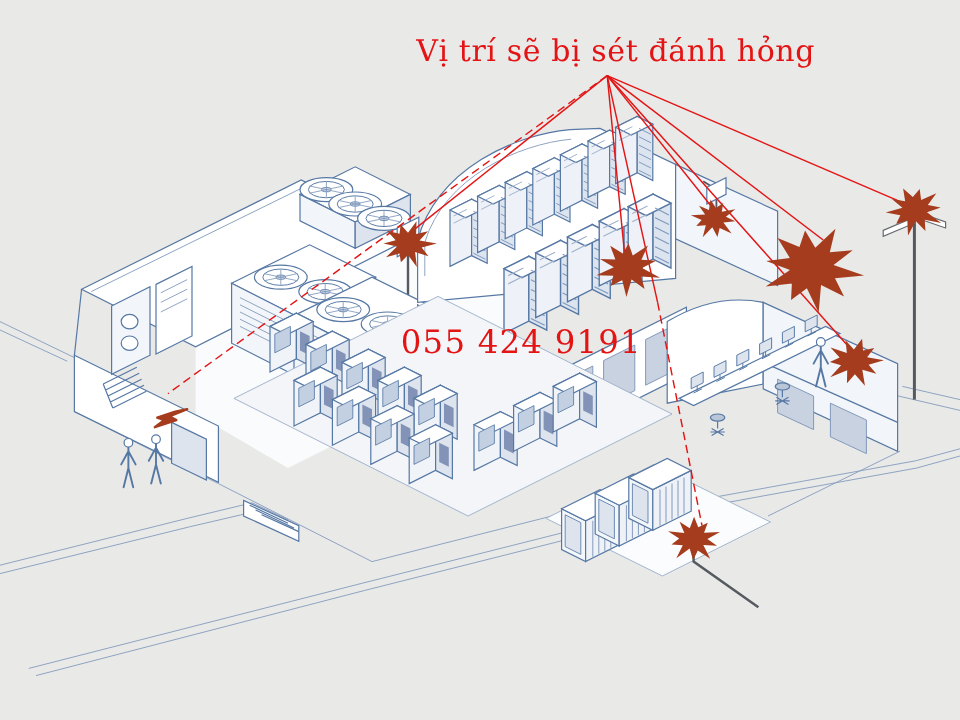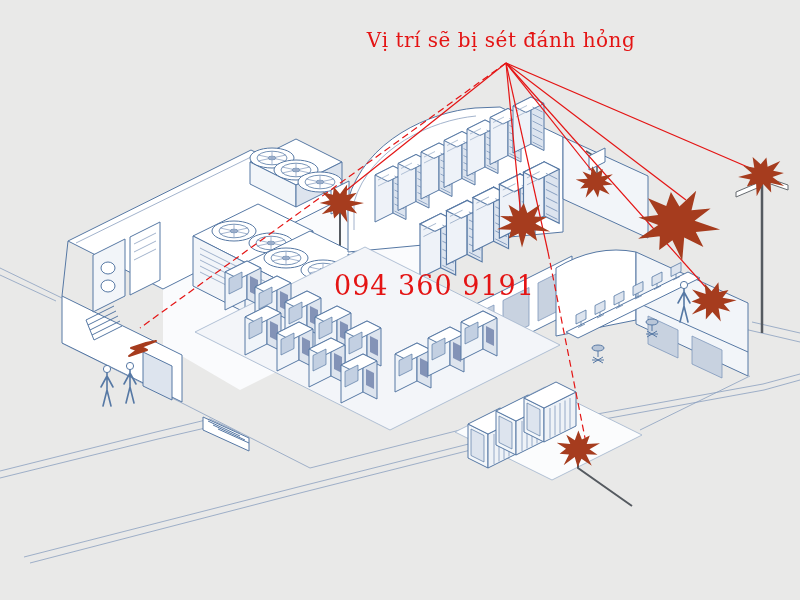--- a/index.html
+++ b/index.html
@@ -1,19 +1,19 @@
 <!DOCTYPE html>
 <html><head>
 <meta charset="utf-8">
 <style>
   html,body{margin:0;padding:0;}
   #stage{position:relative;width:800px;height:600px;overflow:hidden;
          font-family:"DejaVu Serif", serif;}
-  #title{position:absolute;top:28px;left:501px;transform:translateX(-50%);
-         font-size:20px;white-space:nowrap;letter-spacing:.5px;}
+  #title{position:absolute;top:28px;left:513px;transform:translateX(-50%);
+         font-size:25px;white-space:nowrap;letter-spacing:.5px;}
   #phone{position:absolute;top:270px;left:334px;font-size:27px;letter-spacing:1px;
          white-space:nowrap;}
   svg{position:absolute;top:0;left:0;}
   .ln{stroke:#5678a4;stroke-width:1;fill:none;}
   .lnf{stroke:#8aa0bf;stroke-width:.8;fill:none;}
   .wh{fill:#ffffff;stroke:#5678a4;stroke-width:1;}
   .lt{fill:#f2f5f9;stroke:#5678a4;stroke-width:1;}
   .sh{fill:#dde4ee;stroke:#5678a4;stroke-width:1;}
   .wn{fill:#c8d2e0;stroke:#7e97bb;stroke-width:.8;}
   .dk{stroke:#555a60;fill:none;}
@@ -248,15 +248,15 @@
         <polygon points="609.7,194.5 599.7,189.9 597.9,197.4 593.6,189.3 585.6,197.8 588.2,187.8 580.2,188.4 584.7,183.4 575.7,179.4 587.6,178.8 582.5,171.4 590.8,174.9 592.1,166.3 596.6,173.3 602.7,169.1 601.5,176.5 612.8,174.3 604.9,180.7 612.7,184.4 602.8,185.4" fill="#a63c1e"></polygon>
         <polygon points="720.1,229.6 695.8,231.9 703.4,247.1 684.2,237.4 682.2,260.7 672.4,240.3 659.2,249.9 659.9,236.2 638.1,238.7 658.3,225.1 638.5,217.4 658.2,215.0 648.0,198.3 666.2,205.9 670.9,192.1 679.4,206.5 696.2,190.7 691.5,210.3 710.6,208.6 694.6,220.8" fill="#a63c1e"></polygon>
         <polygon points="720.8,321.4 712.4,311.9 705.8,319.4 706.0,308.6 691.8,314.4 700.9,304.4 691.5,301.6 699.7,298.0 692.1,289.6 705.7,294.1 704.6,283.6 711.6,291.2 718.4,282.2 719.2,292.0 728.5,290.0 722.6,297.7 736.6,300.3 723.8,303.9 730.3,311.5 718.6,308.2" fill="#a63c1e"></polygon>
         <polygon points="784.2,185.9 770.6,183.1 771.2,192.5 763.1,184.1 756.7,196.3 756.1,183.7 746.8,186.6 750.3,179.4 738.1,177.1 752.0,173.2 743.2,165.8 754.3,167.7 752.6,157.1 760.7,164.2 766.4,157.5 767.6,166.7 780.3,161.0 773.2,170.8 783.9,173.0 772.5,176.9" fill="#a63c1e"></polygon>
         <polygon points="591.8,465.7 581.5,458.8 577.6,466.9 574.7,457.1 563.6,465.3 569.0,454.4 559.6,453.8 566.0,448.8 556.7,442.8 570.3,444.1 566.3,434.8 574.8,440.2 578.4,430.6 581.9,439.4 589.8,435.6 586.7,443.9 600.0,443.3 589.5,449.2 597.5,454.7 586.1,454.2" fill="#a63c1e"></polygon>
         <polygon points="156,341 141,347 147,350 129,356 137,350 131,348 146,343" fill="#a63c1e" stroke="#a63c1e" stroke-width="2" stroke-linejoin="round"></polygon>
       </g>
 </svg>
 
 <div id="title" style="color: rgb(228, 20, 20);">Vị trí sẽ bị sét đánh hỏng</div>
-<div id="phone" style="color: rgb(228, 20, 20);">094 360 9191</div>
+<div id="phone" style="color: rgb(228, 20, 20);">055 424 9191</div>
 
 </div>
 
 </body></html>

